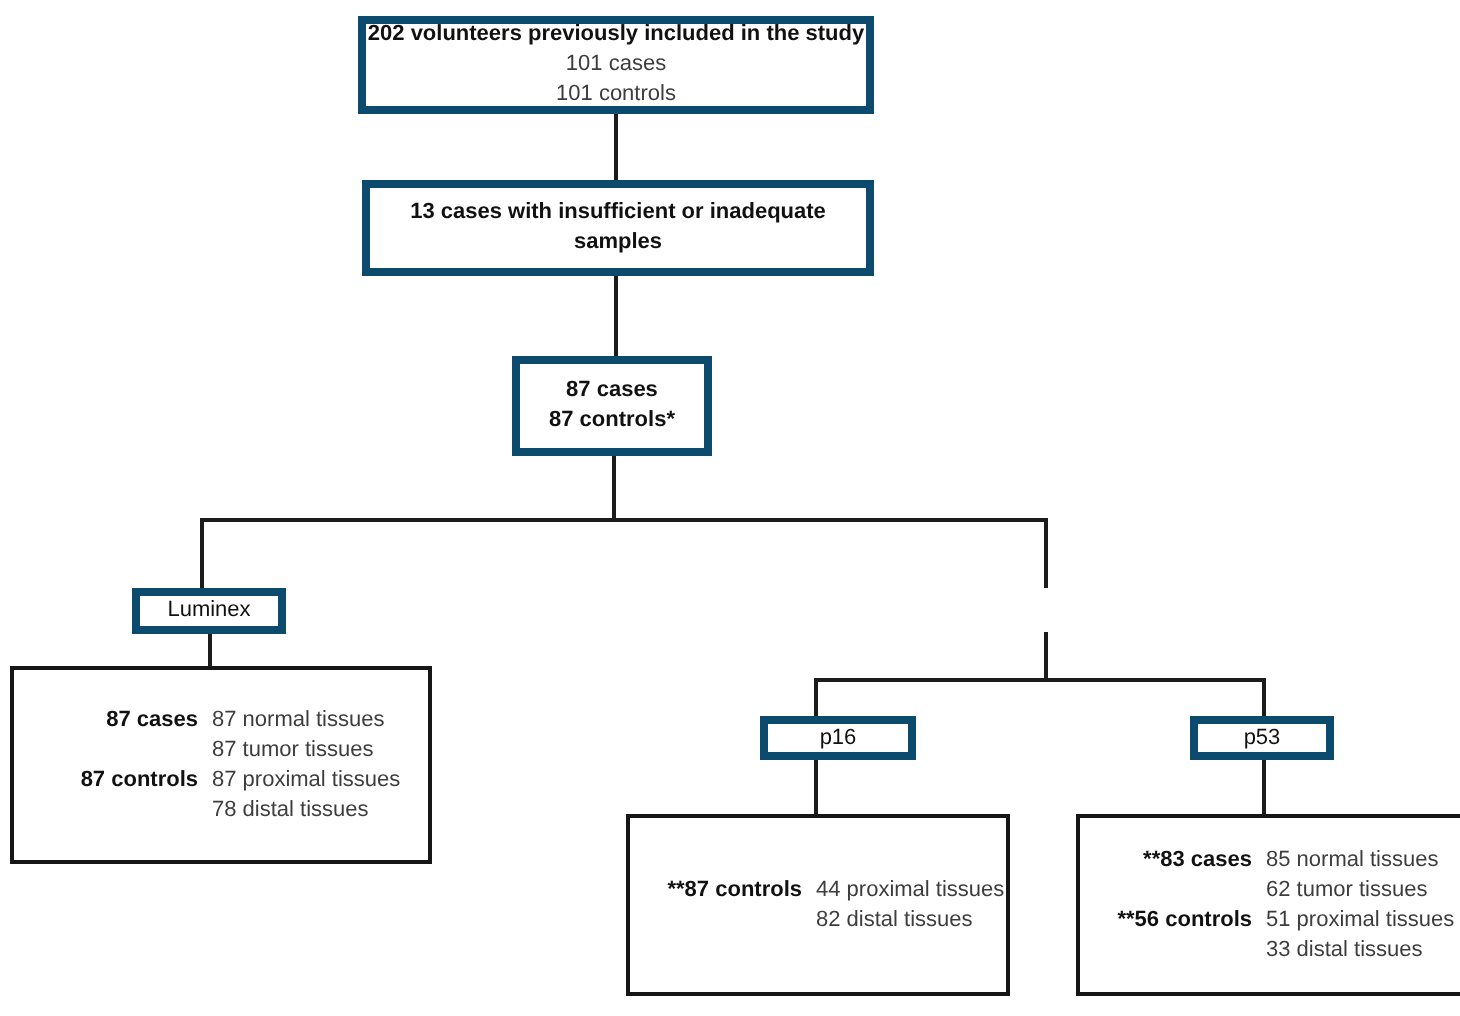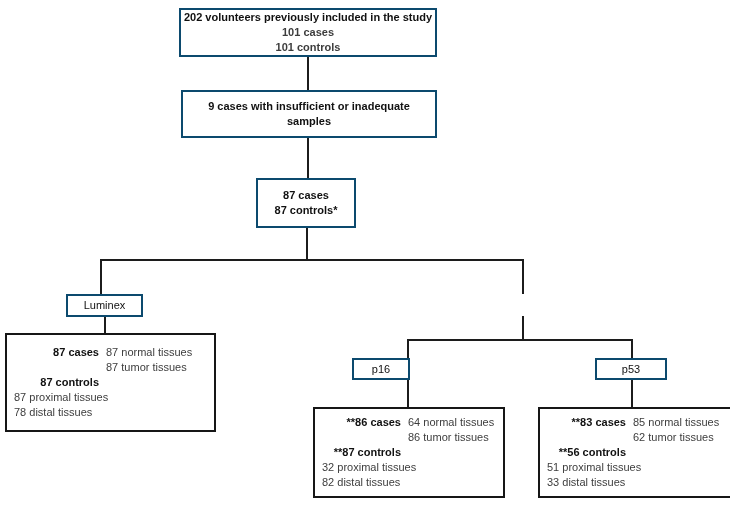--- a/index.html
+++ b/index.html
@@ -7,46 +7,46 @@
     position:relative;
     width:730px;height:508px;
     background:#ffffff;
     font-family:"Liberation Sans", sans-serif;
     color:#1a1a1a;
     overflow:hidden;
   }
   .node{
     position:absolute;
     background:#ffffff;
-    border:2px solid #0c4a6e;
+    border:4px solid #0c4a6e;
     box-sizing:border-box;
     display:flex;
     flex-direction:column;
     align-items:center;
     justify-content:center;
     text-align:center;
     font-size:11px;
     line-height:15px;
   }
   .node .title{font-weight:bold;color:#111;}
-  .node .sub{font-weight:bold;color:#3d3d3d;}
+  .node .sub{font-weight:normal;color:#3d3d3d;}
   .label-node{font-weight:normal;font-size:11px;color:#111;}
   .detail{
     position:absolute;
     background:#ffffff;
     border:2px solid #161616;
     box-sizing:border-box;
     display:flex;
     flex-direction:column;
     justify-content:center;
     font-size:11px;
     line-height:15px;
   }
   .group{display:flex;flex-direction:row;align-items:flex-start;}
-  .group + .group{flex-direction:column;}
+  .group + .group{}
   .group .glabel{
     font-weight:bold;color:#111;
     text-align:right;white-space:nowrap;
     flex:0 0 auto;
   }
   .group .gvalues{color:#3d3d3d;text-align:left;margin-left:7px;white-space:nowrap;}
   .lw .glabel{width:92px;}
   .pw .glabel{width:86px;}
   .line{position:absolute;background:#1c1c1c;}
   .vline{width:2px;}
@@ -71,35 +71,35 @@
   <div class="line vline" style="left:407px;top:379px;height:28px;"></div>
   <div class="line vline" style="left:631px;top:379px;height:28px;"></div>
 
   <div class="node" style="left:179px;top:8px;width:258px;height:49px;">
     <div class="title">202 volunteers previously included in the study</div>
     <div class="sub">101 cases</div>
     <div class="sub">101 controls</div>
   </div>
 
   <div class="node" style="left:181px;top:90px;width:256px;height:48px;">
-    <div class="title">9 cases with insufficient or inadequate</div>
+    <div class="title">13 cases with insufficient or inadequate</div>
     <div class="title">samples</div>
   </div>
 
   <div class="node" style="left:256px;top:178px;width:100px;height:50px;">
     <div class="title">87 cases</div>
     <div class="title">87 controls*</div>
   </div>
 
   <div class="node label-node" style="left:66px;top:294px;width:77px;height:23px;">
     <span>Luminex</span>
   </div>
 
 
-  <div class="node label-node" style="left:352px;top:358px;width:58px;height:22px;align-items:center;">
+  <div class="node label-node" style="left:380px;top:358px;width:78px;height:22px;align-items:center;">
     <span>p16</span>
   </div>
 
   <div class="node label-node" style="left:595px;top:358px;width:72px;height:22px;">
     <span>p53</span>
   </div>
 
   <div class="detail lw" style="left:5px;top:333px;width:211px;height:99px;">
     <div class="group">
       <div class="glabel">87 cases</div>
@@ -112,30 +112,23 @@
       <div class="glabel">87 controls</div>
       <div class="gvalues">
         <div>87 proximal tissues</div>
         <div>78 distal tissues</div>
       </div>
     </div>
   </div>
 
   <div class="detail pw" style="left:313px;top:407px;width:192px;height:91px;">
     <div class="group">
-      <div class="glabel">**86 cases</div>
-      <div class="gvalues">
-        <div>64 normal tissues</div>
-        <div>86 tumor tissues</div>
-      </div>
-    </div>
-    <div class="group">
       <div class="glabel">**87 controls</div>
       <div class="gvalues">
-        <div>32 proximal tissues</div>
+        <div>44 proximal tissues</div>
         <div>82 distal tissues</div>
       </div>
     </div>
   </div>
 
   <div class="detail pw" style="left:538px;top:407px;width:210px;height:91px;">
     <div class="group">
       <div class="glabel">**83 cases</div>
       <div class="gvalues">
         <div>85 normal tissues</div>

